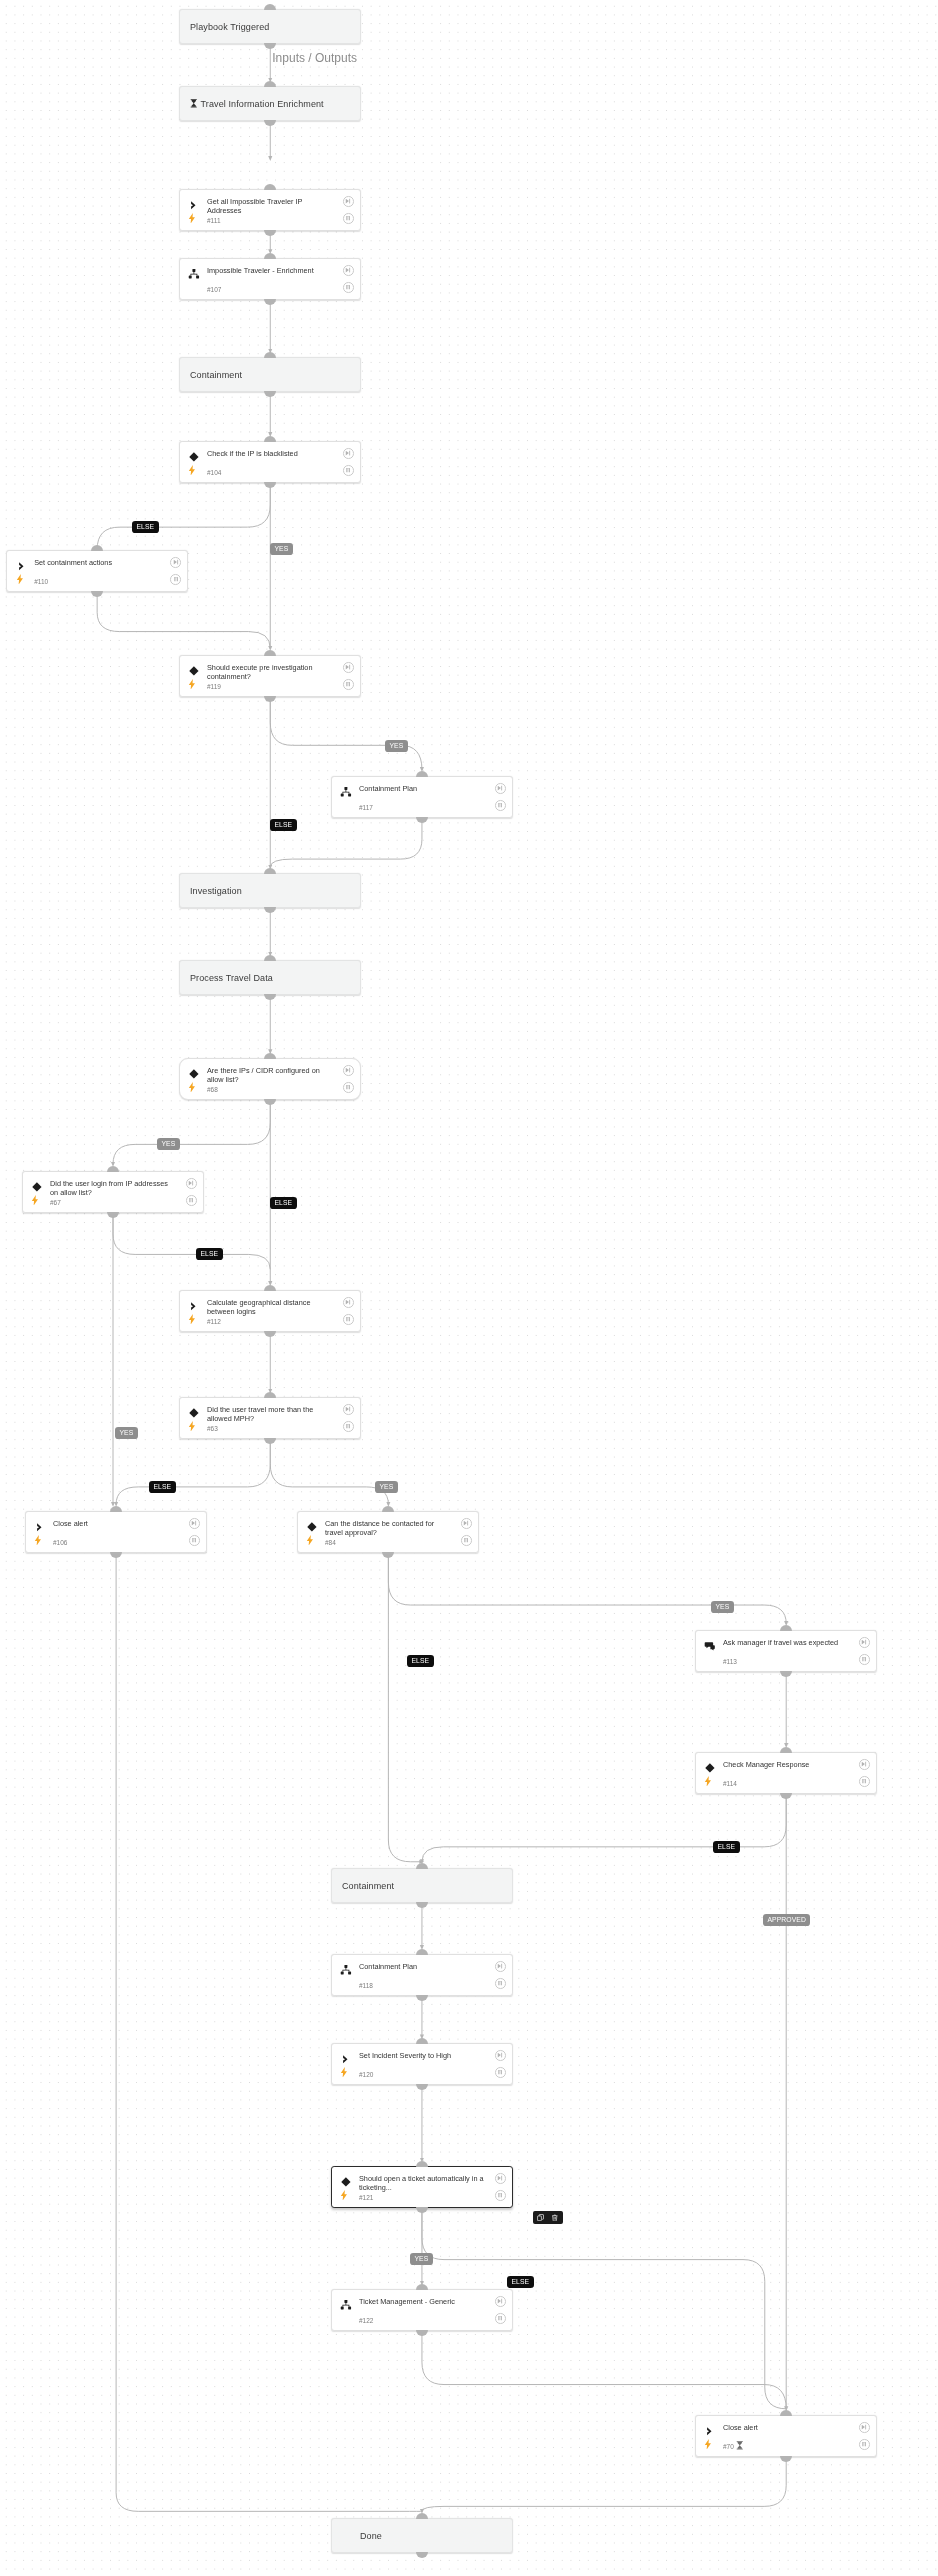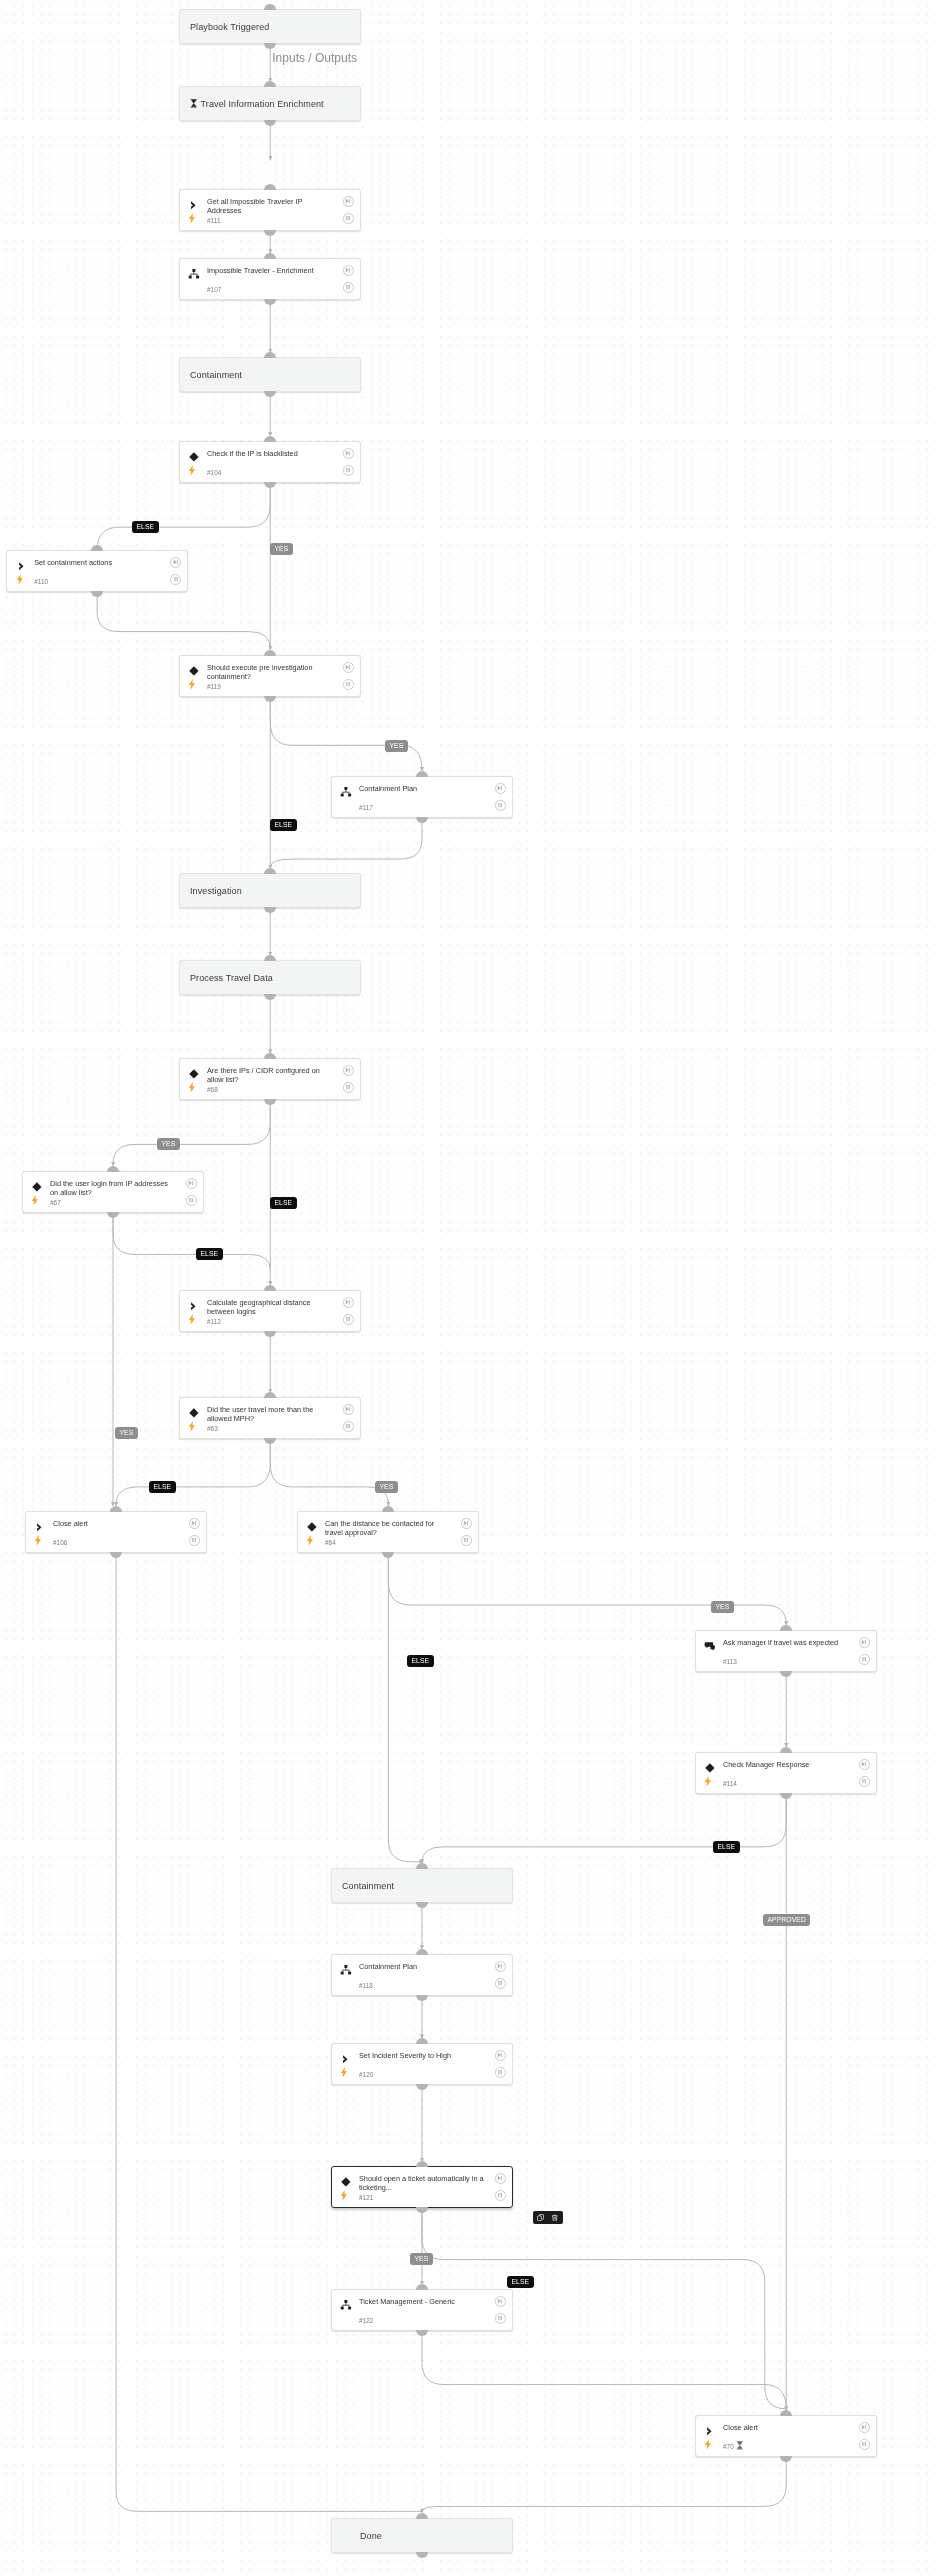--- a/index.html
+++ b/index.html
@@ -434,21 +434,21 @@
       <div class="node section" style="left: 179px; top: 873px; width: 182px; height: 35px;">
         <div class="port top"></div>
         <div class="port bottom"></div>
         <span class="section-title"><span>Investigation</span></span>
       </div>
       <div class="node section" style="left: 179px; top: 960px; width: 182px; height: 35px;">
         <div class="port top"></div>
         <div class="port bottom"></div>
         <span class="section-title"><span>Process Travel Data</span></span>
       </div>
-      <div class="node task" style="left: 179px; top: 1058px; width: 182px; height: 42px;">
+      <div class="node task" style="left: 179px; top: 1058px; width: 182px; height: 42px; border-radius: 9px;">
         <div class="port top"></div>
         <div class="port bottom"></div>
         <span class="task-icon">
           <svg width="11.8" height="11.8" viewBox="0 0 24 24">
             <path d="M12 2.5 L21.5 12 L12 21.5 L2.5 12 Z" fill="currentColor"></path>
           </svg>
         </span>
         <div class="task-title">Are there IPs / CIDR configured on allow list?</div>
         <span class="bolt-icon">
           <svg width="8" height="10.6" viewBox="0 0 14 20">

